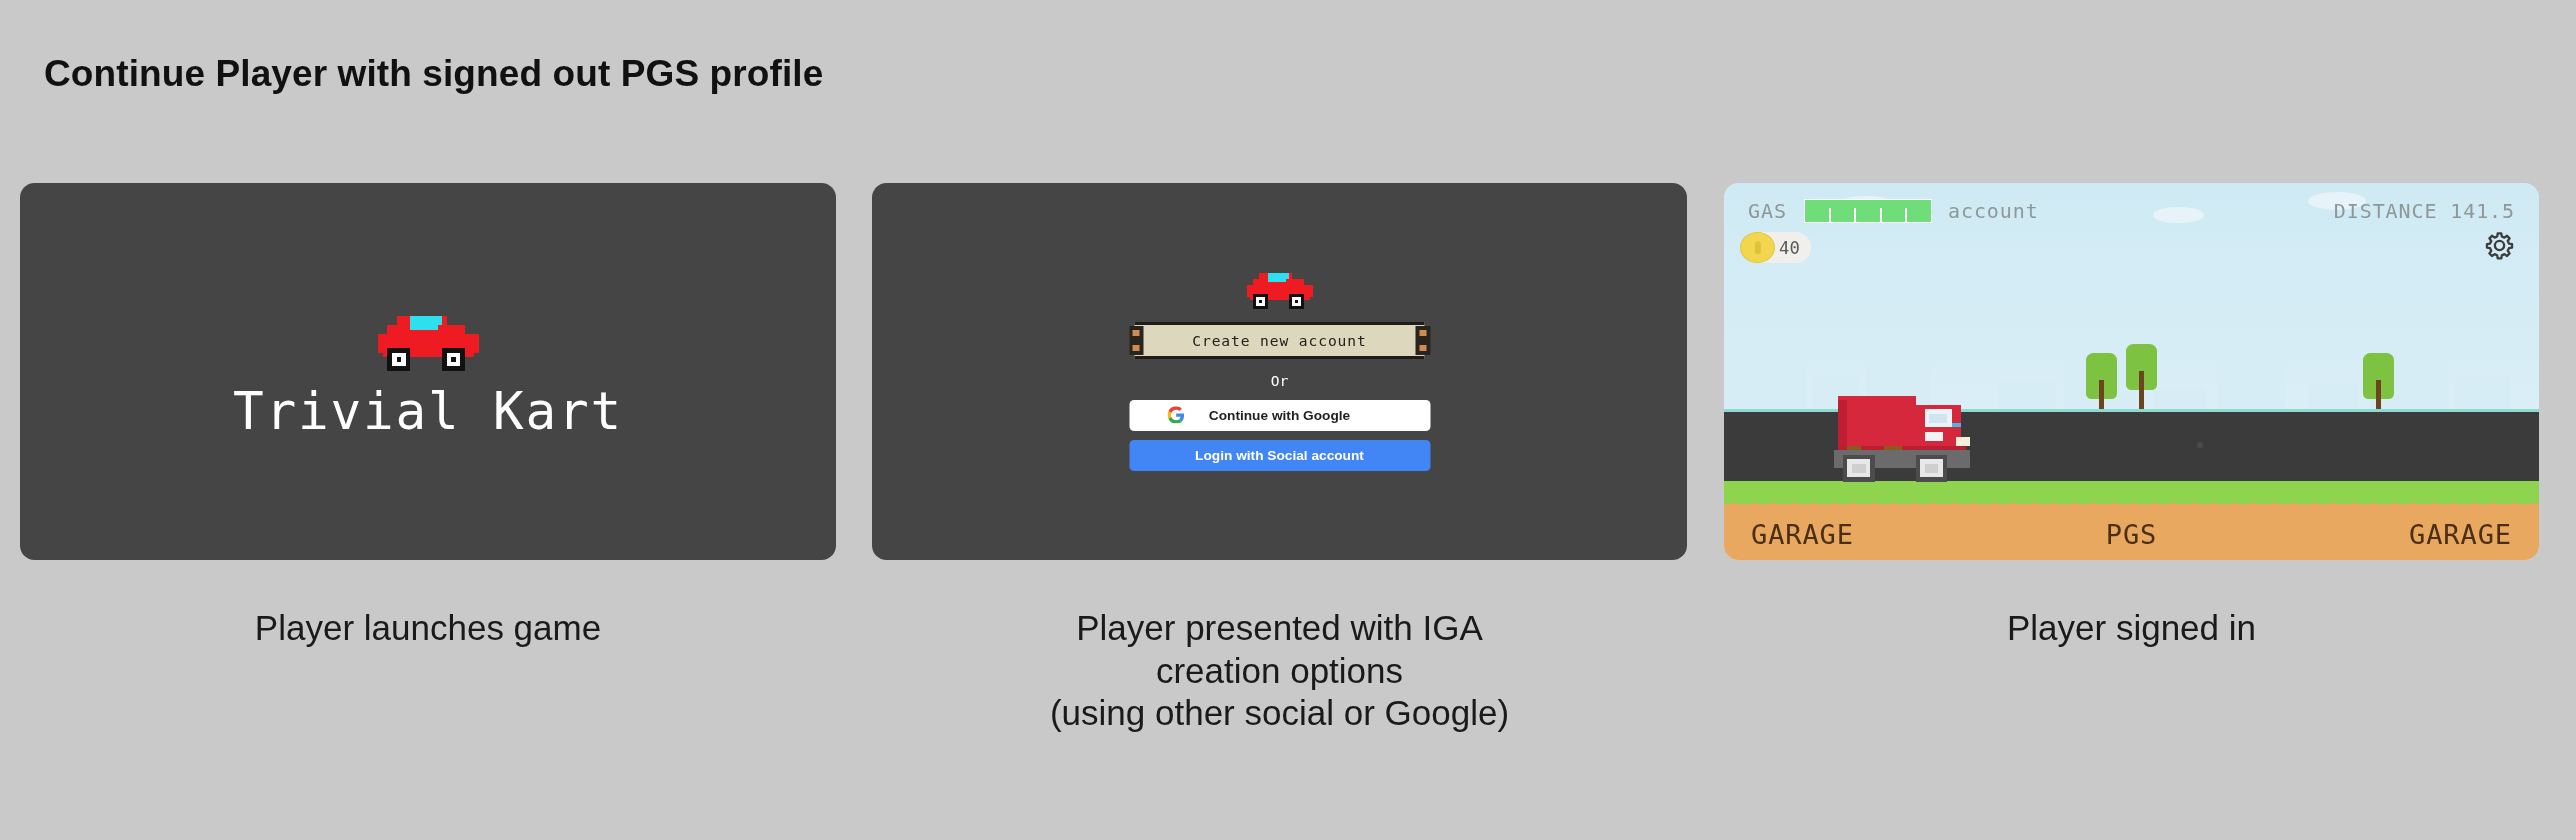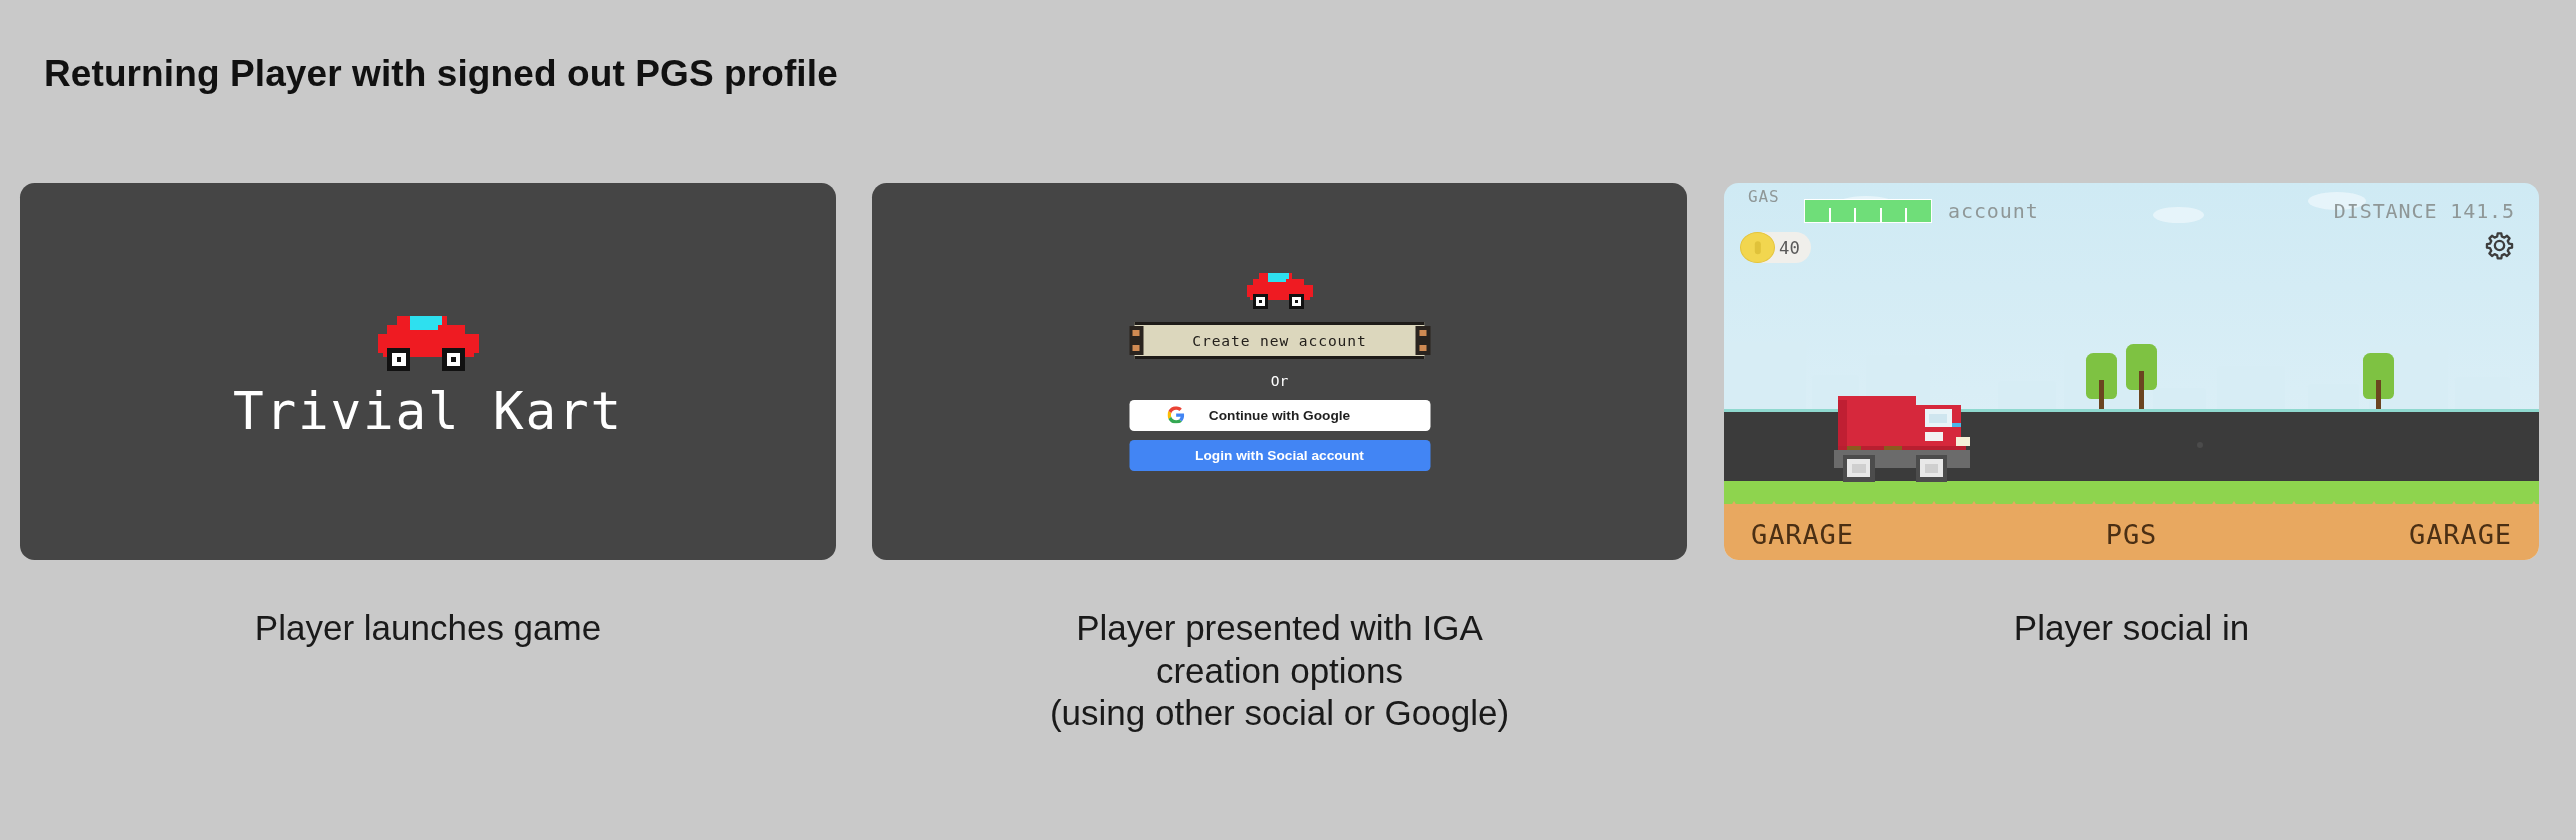--- a/index.html
+++ b/index.html
@@ -193,22 +193,22 @@
     opacity: .85;
   }
 
   .hud { position: absolute; left: 0; right: 0; top: 0; }
   .pixfont {
     font-family: "DejaVu Sans Mono", monospace;
     letter-spacing: 0.9px;
   }
   .gas-label {
     position: absolute;
-    left: 24px; top: 4px;
-    font-size: 16px;
+    left: 24px; top: 16px;
+    font-size: 20px;
     color: #8f9797;
   }
   .gas-bar {
     position: absolute;
     left: 80px; top: 15.5px;
     width: 128px; height: 24px;
     background: #6fde79;
     border: 1.8px solid #ffffff;
     box-sizing: border-box;
     display: flex;
@@ -361,21 +361,21 @@
     left: 12.8px; top: 27px;
     width: 5.5px; height: 38px;
     background: #6b4420;
   }
   .truck { position: absolute; left: 105px; top: 199px; width: 173px; }
   .truck svg { display: block; shape-rendering: crispEdges; }
 </style>
 </head>
 <body>
 
-<div class="page-title">Returning Player with signed out PGS profile</div>
+<div class="page-title">Continue Player with signed out PGS profile</div>
 
 <div class="panels">
 
   <div class="panel-slot slot-2">
     <div class="screen">
       <div class="iga-wrap">
         <div class="pixel-car iga-car">
           <svg viewBox="0 0 30 16" width="91" height="48">
             <rect x="8" y="3" width="11" height="3" fill="#ef1b22"></rect>
             <rect x="11" y="3" width="7" height="3" fill="#2ee0ef"></rect>
@@ -587,17 +587,17 @@
         </div>
       </div>
 
       <div class="navbar">
         <span class="nav-item">GARAGE</span>
         <span class="nav-item">PGS</span>
         <span class="nav-item">GARAGE</span>
       </div>
 
     </div>
-    <div class="caption">Player social in</div>
+    <div class="caption">Player signed in</div>
   </div>
 
 </div>
 
 
 </body></html>

